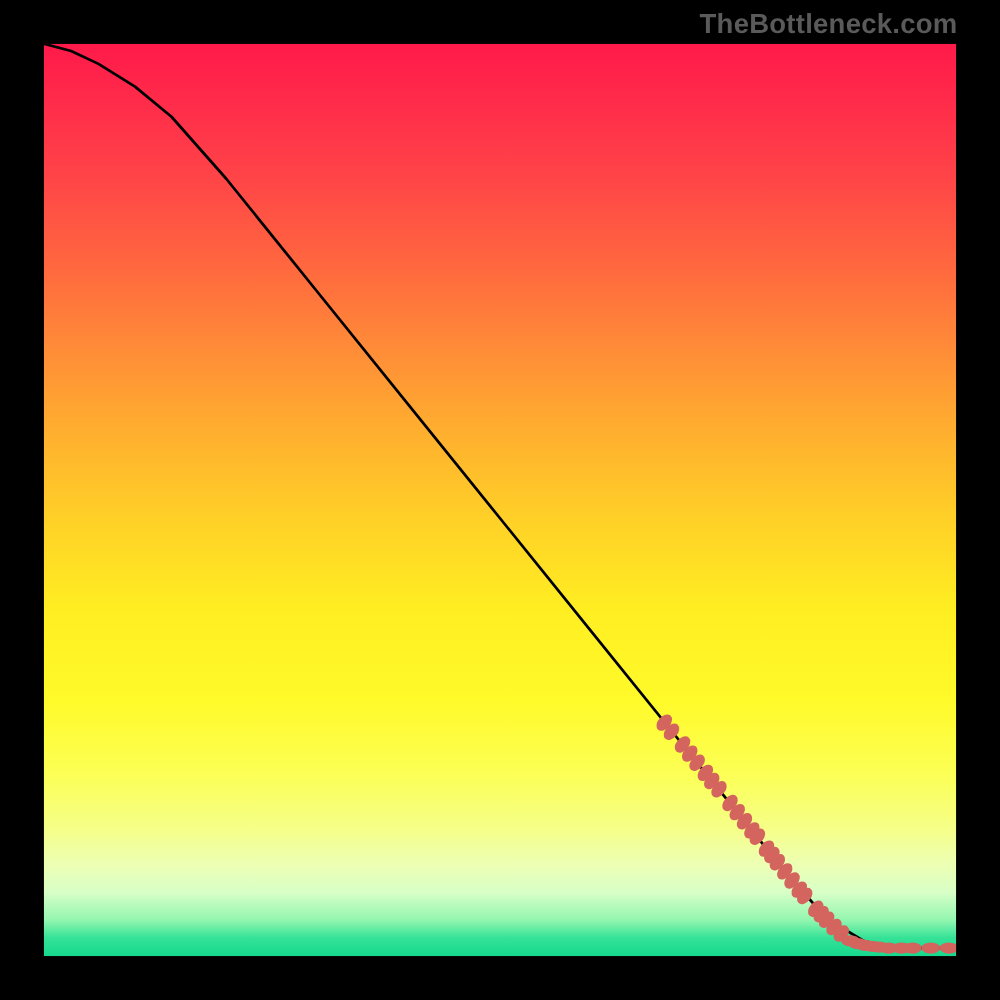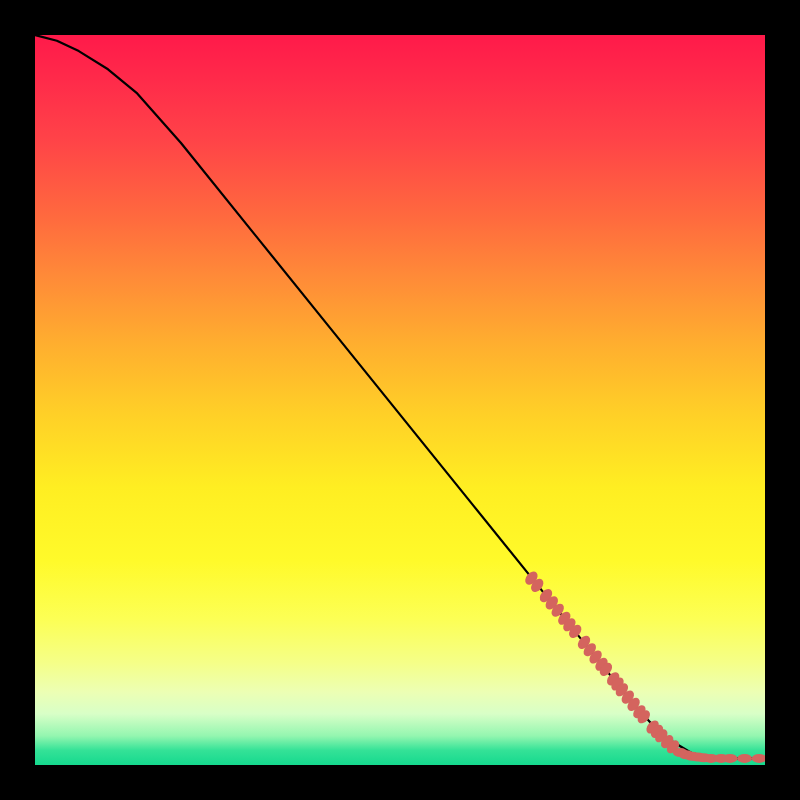--- a/index.html
+++ b/index.html
@@ -110,13 +110,14 @@
           <ellipse cx="662.8" cy="722.0" rx="7.5" ry="4.5" class="marker"></ellipse>
           <ellipse cx="668.7" cy="722.7" rx="7.5" ry="4.5" class="marker"></ellipse>
           <ellipse cx="676.0" cy="723.4" rx="7.5" ry="4.5" class="marker"></ellipse>
           <ellipse cx="686.2" cy="723.4" rx="7.5" ry="4.5" class="marker"></ellipse>
           <ellipse cx="695.0" cy="723.4" rx="7.5" ry="4.5" class="marker"></ellipse>
           <ellipse cx="709.6" cy="723.4" rx="7.5" ry="4.5" class="marker"></ellipse>
           <ellipse cx="724.2" cy="723.4" rx="7.5" ry="4.5" class="marker"></ellipse>
         </g>
     </svg>
   </div>
+  <div class="watermark">TheBottleneck.com</div>
 </div>
 
 </body></html>

